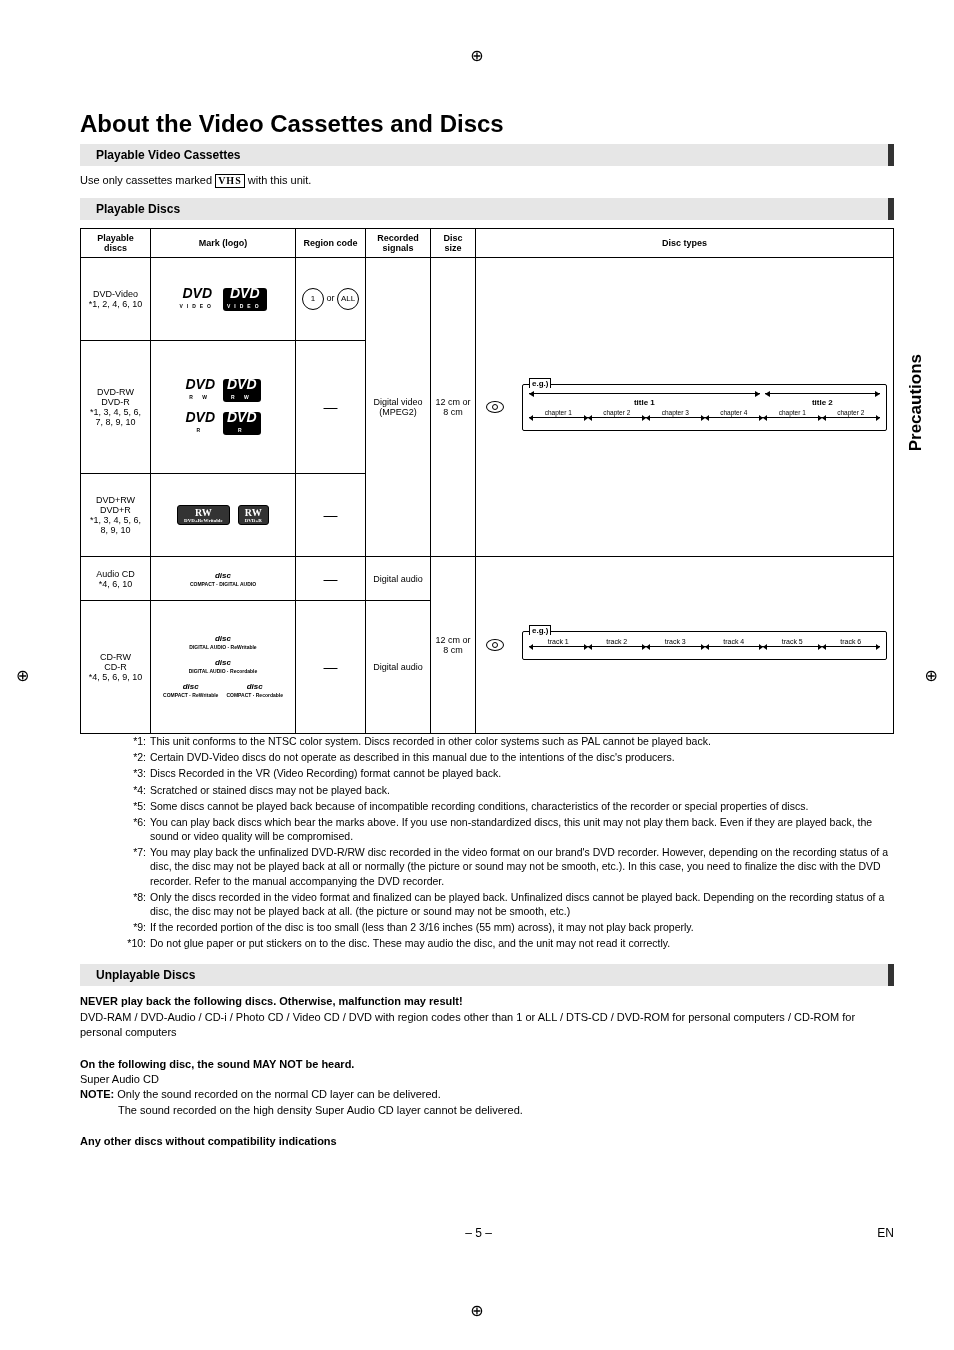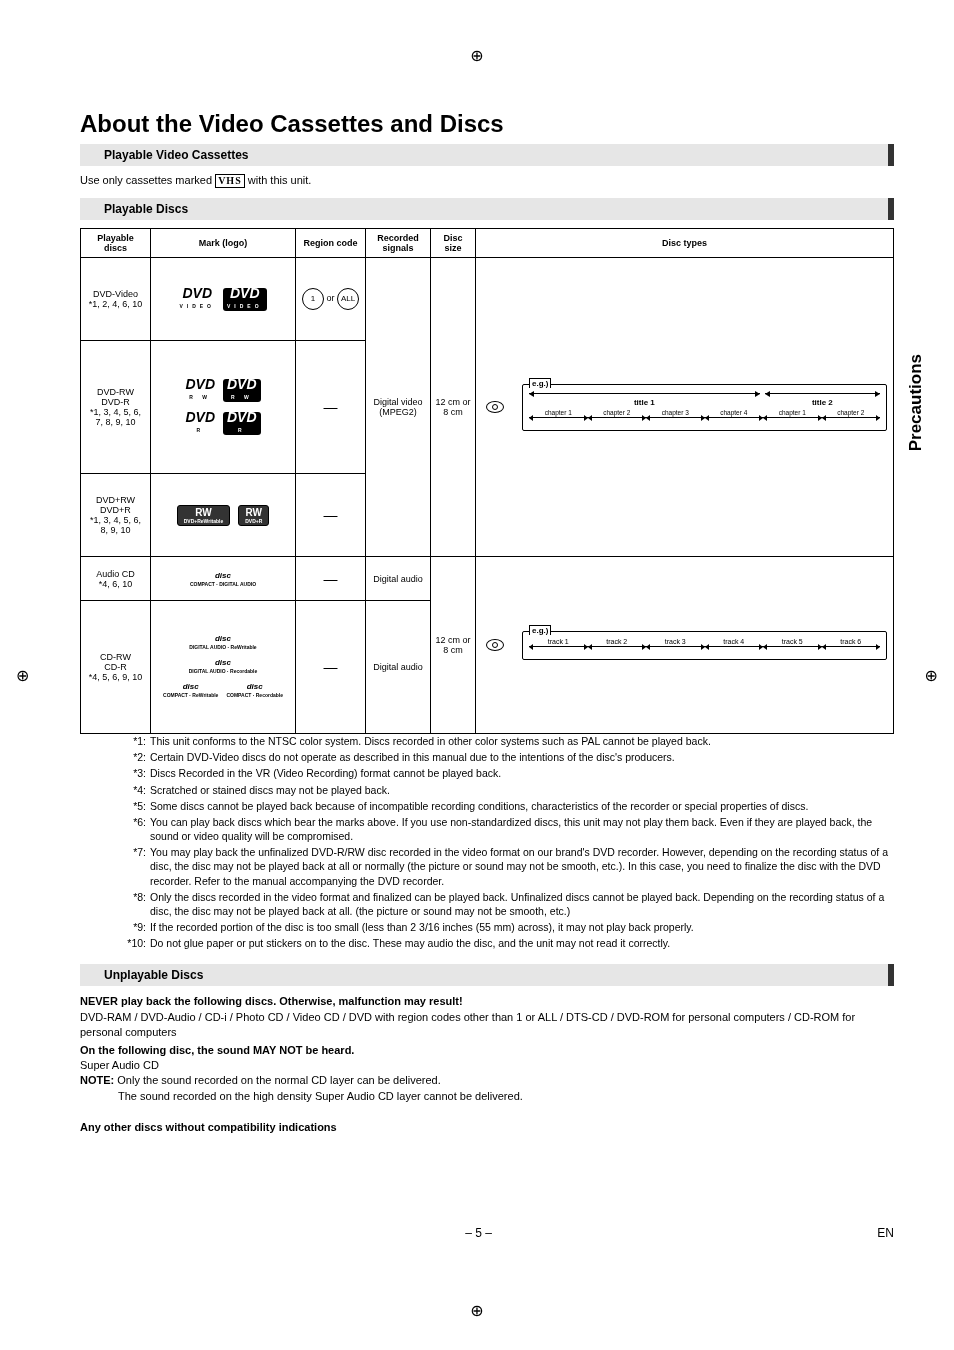--- a/index.html
+++ b/index.html
@@ -29,21 +29,21 @@
   .reg-bottom { bottom: 30px; left: 50%; transform: translateX(-50%); }
 
   h1 {
     font-size: 24px;
     font-weight: bold;
     margin: 0 0 6px 0;
   }
   .section-bar {
     background: #e6e6e6;
     border-right: 6px solid #333;
-    padding: 4px 24px;
+    padding: 4px 16px;
     font-weight: bold;
     font-size: 12px;
     margin: 4px 0 8px 0;
   }
   .vhs-box {
     border: 1.5px solid #000;
     padding: 0 2px;
     font-family: "Times New Roman", serif;
     font-weight: bold;
     letter-spacing: 1px;
@@ -102,21 +102,21 @@
   }
   .rw-badge {
     display:inline-block;
     border:1px solid #000;
     border-radius:3px;
     background:#333;
     color:#fff;
     font-weight:bold;
     font-size:10px;
     padding:1px 6px;
-    font-family: Liberation Sans, sans-serif;
+    font-family: Liberation Serif, serif;
   }
   .rw-badge .sub { font-size:5px; display:block; color:#fff;}
   .cd-logo {
     font-size: 8px;
     line-height: 8px;
     font-weight: bold;
     font-style: italic;
   }
   .cd-logo .mini { font-size:5px; display:block; font-style:normal;}
 
@@ -470,21 +470,21 @@
         <div class="marker">*10:</div>
         <div class="body">Do not glue paper or put stickers on to the disc. These may audio the disc, and the unit may not read it correctly.</div>
       </div>
     </div>
 
   <div class="section-bar" style="margin-top:14px">Unplayable Discs</div>
 
   <div class="unplay-body">
     <div class="bold">NEVER play back the following discs. Otherwise, malfunction may result!</div>
     <div>DVD-RAM / DVD-Audio / CD-i / Photo CD / Video CD / DVD with region codes other than 1 or ALL / DTS-CD / DVD-ROM for personal computers / CD-ROM for personal computers</div>
-    <div class="bold" style="margin-top:2px">On the following disc, the sound MAY NOT be heard.</div>
+    <div class="bold" style="margin-top:16px">On the following disc, the sound MAY NOT be heard.</div>
     <div>Super Audio CD</div>
     <div>
       <span class="note-label">NOTE:</span>
       <span> Only the sound recorded on the normal CD layer can be delivered.</span>
     </div>
     <div class="indent">The sound recorded on the high density Super Audio CD layer cannot be delivered.</div>
     <div class="bold" style="margin-top:16px">Any other discs without compatibility indications</div>
   </div>
 
 </div>

